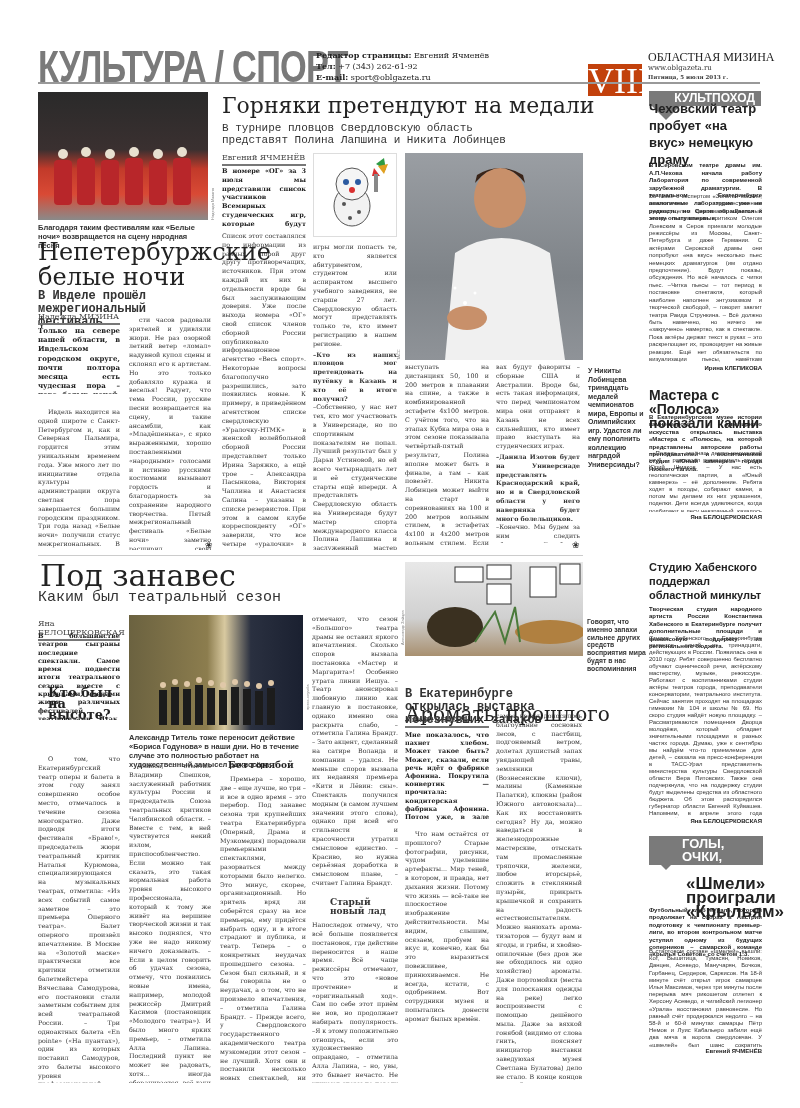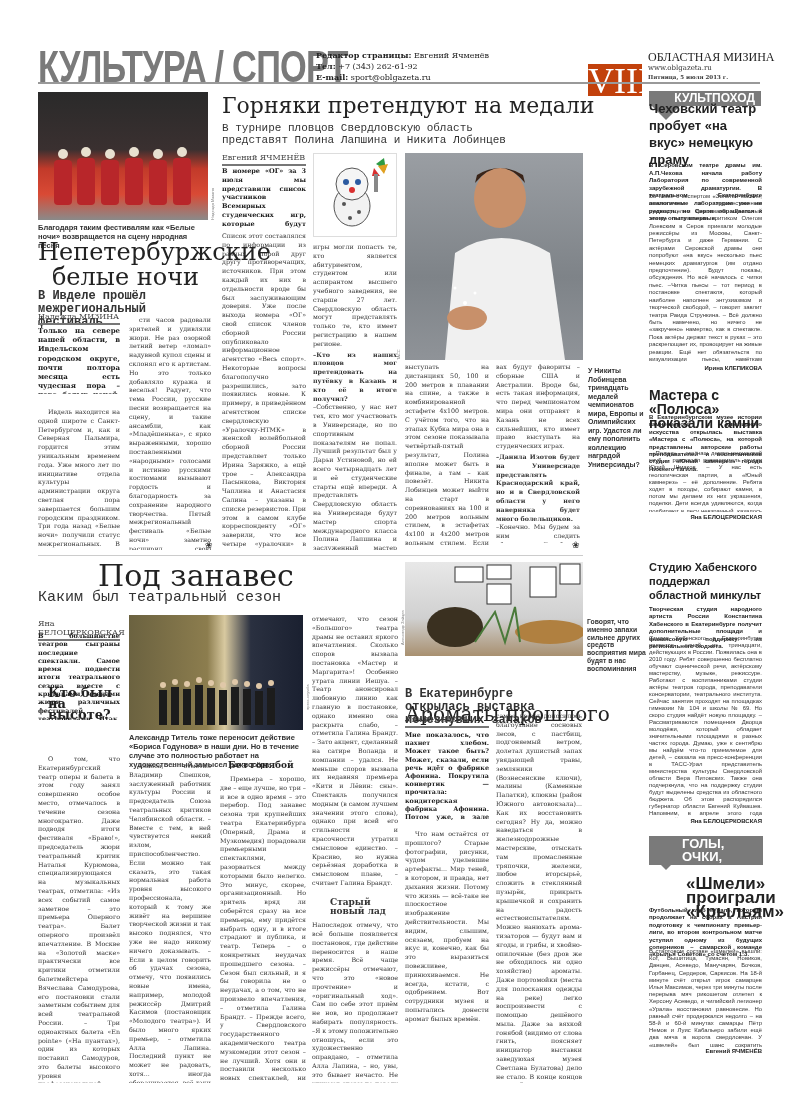--- a/index.html
+++ b/index.html
@@ -8,21 +8,21 @@
   .section-title{left:38px;top:45px;font-family:"Liberation Sans",sans-serif;font-weight:bold;font-size:44px;color:#7a7a7a;letter-spacing:-1px;transform:scaleX(0.78);transform-origin:left top;line-height:44px;white-space:nowrap;}
   .editor-info{left:316px;top:50px;font-family:"DejaVu Serif",serif;font-size:8px;line-height:11px;color:#222;}
   .editor-info b{font-weight:bold;margin-top:28px;}
   .page-num{left:588px;top:64px;width:54px;height:32px;background:#c2410c;color:#fff;font-family:"Liberation Serif",serif;font-size:36px;line-height:34px;text-align:center;}
   .paper-name{left:648px;top:50px;font-family:"Liberation Serif",serif;font-size:12px;line-height:14px;}
   .paper-url{left:648px;top:64px;font-size:7px;color:#333;}
   .paper-date{left:648px;top:74px;font-size:5.5px;font-weight:bold;color:#333;}
   .header-rule{left:38px;top:82px;width:722px;height:2px;background:#999;}
   .photo{background:#555;overflow:hidden;}
   .caption{font-family:"Liberation Sans",sans-serif;font-weight:bold;font-size:7.5px;line-height:9px;color:#333;}
-  .headline{font-family:"DejaVu Serif",serif;font-weight:normal;color:#222;line-height:1.05;text-align:center;}
+  .headline{font-family:"DejaVu Serif",serif;font-weight:normal;color:#222;line-height:1.05;}
   .subhead{font-family:Liberation Mono, monospace;font-weight:bold;color:#333;line-height:1.1;}
   .byline{font-family:"DejaVu Serif",serif;font-size:8px;color:#444;border-bottom:2px solid #777;padding-bottom:2px;}
   .lead{font-family:"DejaVu Serif",serif;font-weight:bold;font-size:7px;line-height:9.2px;color:#222;text-align:justify;}
   .body-text{font-family:"DejaVu Serif",serif;font-size:6.3px;line-height:8.8px;color:#333;text-align:justify;text-indent:10px;overflow:hidden;}
   .body-sans{font-family:"Liberation Sans",sans-serif;font-size:6.5px;line-height:8.6px;color:#333;text-align:justify;overflow:hidden;}
   .lead-sans{font-family:"Liberation Sans",sans-serif;font-weight:bold;font-size:6.6px;line-height:8.4px;color:#222;text-align:justify;}
   .rubric{background:#7a7a7a;color:#fff;font-family:"Liberation Sans",sans-serif;font-weight:bold;text-align:right;padding-right:6px;}
   .triangle{width:0;height:0;border-left:14px solid transparent;border-right:14px solid transparent;border-top:14px solid #7a7a7a;}
   .side-head{font-family:"Liberation Sans",sans-serif;font-weight:bold;color:#222;line-height:1.3;}
   .signoff{font-family:"Liberation Sans",sans-serif;font-weight:bold;font-size:7px;text-align:right;color:#222;}
@@ -129,21 +129,21 @@
 </div>
 <div class="abs body-text" style="left:496px;top:363px;width:84px;height:180px;text-indent:0;">
   <span>вах будут фавориты – сборные США и Австралии. Вроде бы, есть такая информация, что перед чемпионатом мира они отправят в Казань не всех сильнейших, кто имеет право выступать на студенческих играх.</span>
   <b style="display:block;margin-top:2px;">–Данила Изотов будет на Универсиаде представлять Краснодарский край, но и в Свердловской области у него наверняка будет много болельщиков.</b>
   <span>–Конечно. Мы будем за ним следить обязательно. Где бы он сейчас ни жил, мы-то его вырастили, образно говоря, с пелёнок до уровня заслуженного мастера спорта. У него на Урале много болельщиков, среди которых будет и заслуженный тренер России Лидия Александровна Кантова, которая много с ним работала.</span>
 </div>
 <div class="abs end-mark" style="left:572px;top:540px;">❀</div>
 
 <div class="abs rule-h" style="left:38px;top:555px;width:545px;"></div>
 
-<div class="abs headline" style="left:46px;top:560px;width:300px;font-size:30px;">Под занавес</div>
+<div class="abs headline" style="left:40px;top:560px;width:300px;font-size:30px;">Под занавес</div>
 <div class="abs subhead" style="left:38px;top:590px;width:300px;font-size:15px;font-weight:normal;">Каким был театральный сезон</div>
 <div class="abs byline" style="left:38px;top:619px;width:82px;">Яна БЕЛОЦЕРКОВСКАЯ</div>
 <div class="abs lead" style="left:38px;top:632px;width:82px;height:88px;overflow:hidden;font-size:6.5px;line-height:8.3px;">В большинстве театров сыграны последние спектакли. Самое время подвести итоги театрального сезона вместе с критиками, членами жюри различных фестивалей, театроведами. Итак, перед нами стоят два главных вопроса: что можно назвать театральной удачей сезона и что в нём не получилось (а главное – по какой причине?).</div>
 <div class="abs side-head" style="left:48px;top:687px;width:70px;font-family:'DejaVu Serif',serif;font-size:13px;line-height:11px;">Кто был на высоте?</div>
 <div class="abs body-text" style="left:38px;top:755px;width:82px;height:328px;">О том, что Екатеринбургский театр оперы и балета в этом году занял совершенно особое место, отмечалось в течение сезона многократно. Даже подводя итоги фестиваля «Браво!», председатель жюри театральный критик Наталья Курюмова, специализирующаяся на музыкальных театрах, отметила: «Из всех событий самое заметное – это премьера Оперного театра». Балет оперного произвёл впечатление. В Москве на «Золотой маске» практически все критики отметили балетмейстера Вячеслава Самодурова, его постановки стали заметным событием для всей театральной России. – Три одноактных балета «En pointe» («На пуантах»), один из которых поставил Самодуров, это балеты высокого уровня профессиональной культуры. Это завораживает. Не только в балете случился прорыв – оперу «Борис Годунов» в постановке Александра Тителя критики называли самой сильной постановкой года. –Это работа высочайшего</div>
 
 <div class="abs photo" style="left:129px;top:615px;width:174px;height:115px;background:linear-gradient(90deg,#6b6240 0%,#8c7d4e 45%,#d8c9a0 55%,#2a3040 70%,#1a2030 100%);">
   <svg width="174" height="115">
     <g fill="#1c1c1c">
       <rect x="30" y="75" width="8" height="35"></rect>

